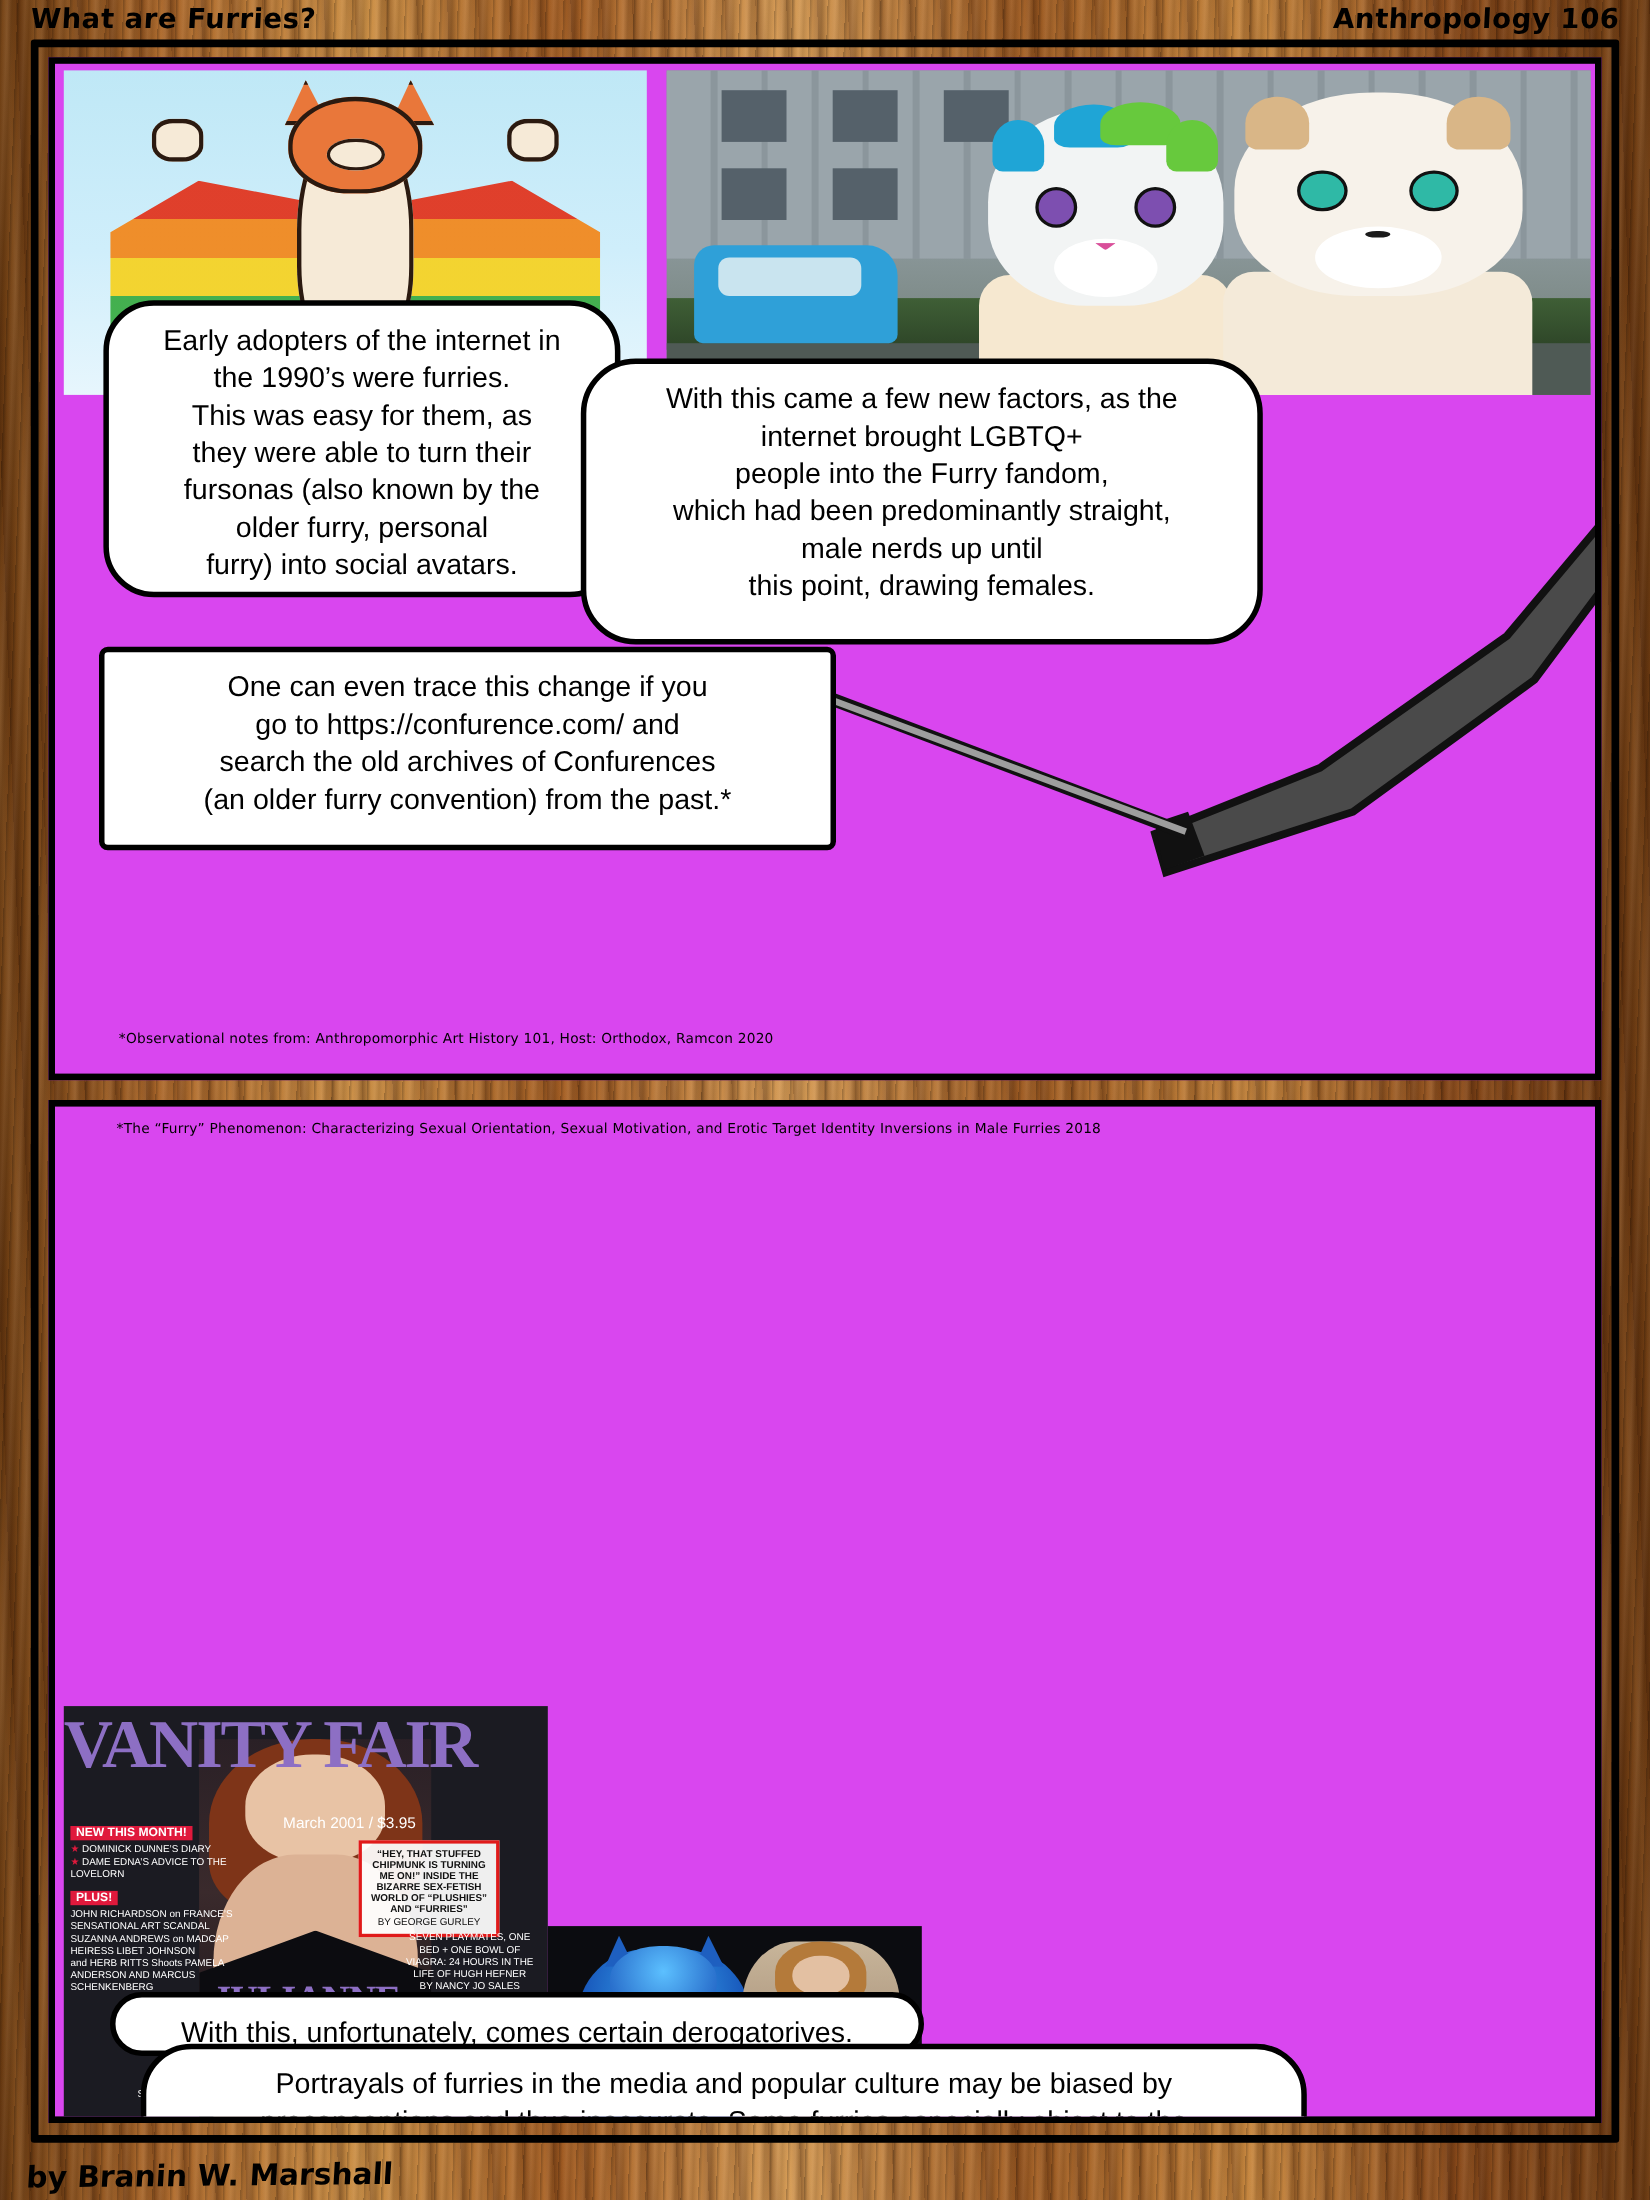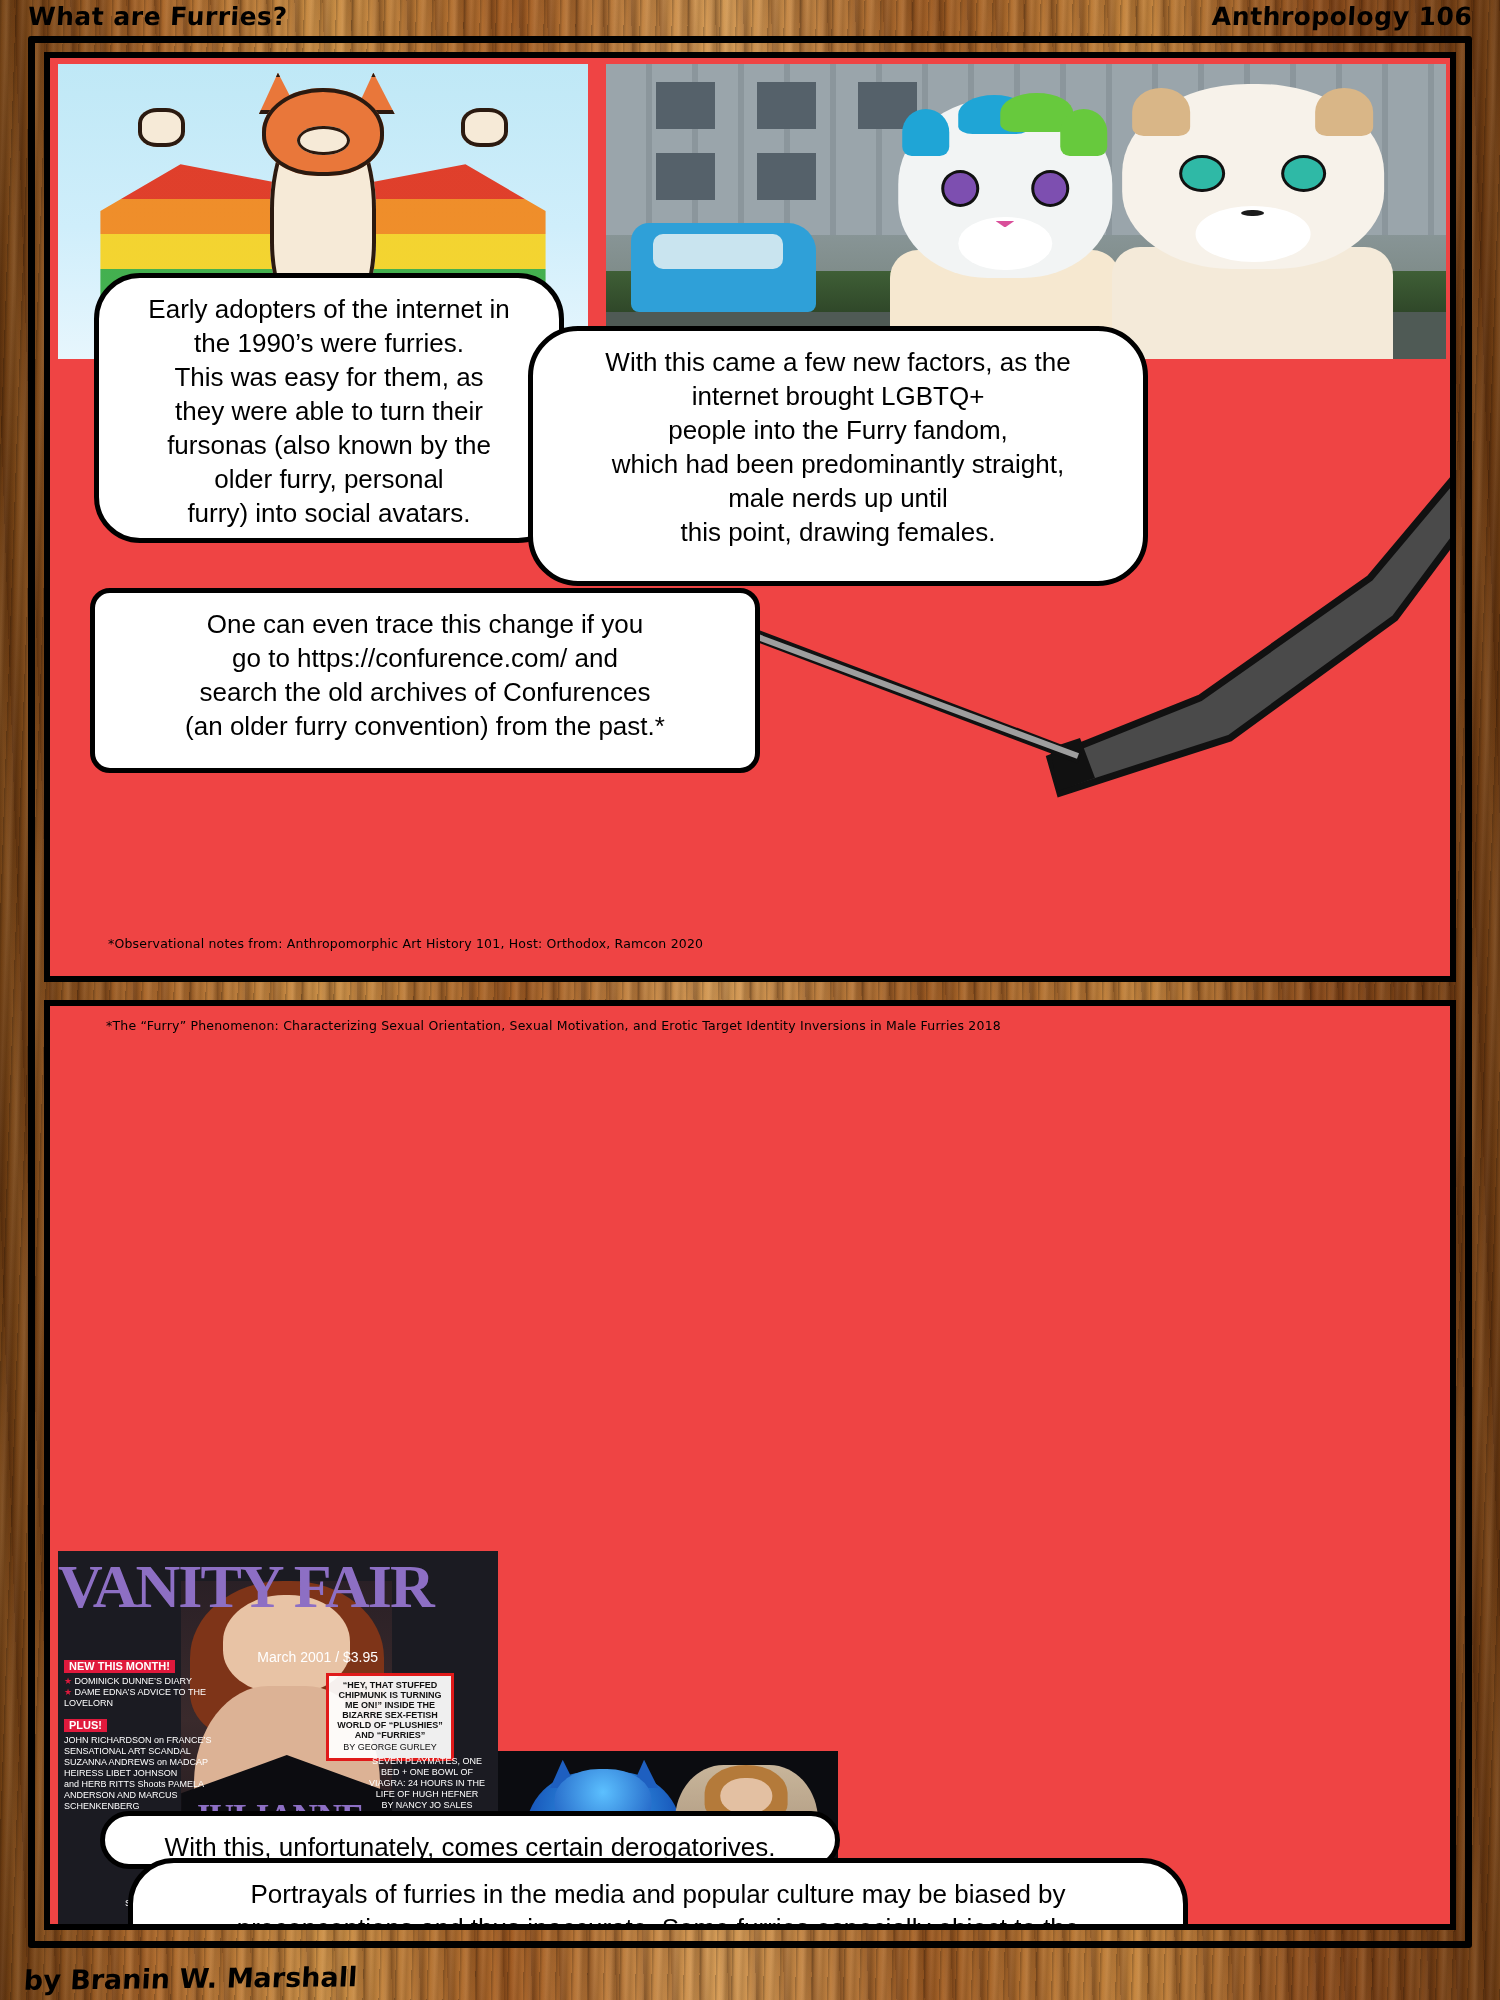--- a/index.html
+++ b/index.html
@@ -63,21 +63,21 @@
     left: 28px; top: 36px;
     width: 1444px; height: 1912px;
     border: 7px solid #000;
     border-radius: 3px;
     box-sizing: border-box;
     pointer-events: none;
   }
 
   .panel {
     position: absolute;
-    background: #ef4444;
+    background: #d946ef;
     border: 6px solid #000;
     box-sizing: border-box;
     overflow: hidden;
   }
   #panel-1 { left: 44px; top: 52px; width: 1412px; height: 930px; }
   #panel-2 { left: 44px; top: 1000px; width: 1412px; height: 930px; }
 
   
   .img-box { position: absolute; overflow: hidden; }
 
@@ -189,21 +189,21 @@
     box-sizing: border-box;
     font-size: 26px;
     line-height: 34px;
     color: #000;
     padding: 14px 22px;
     text-align: center;
   }
 
   #bub-1 { left: 44px; top: 215px; width: 470px; height: 270px; border-radius: 46px; }
   #bub-2 { left: 478px; top: 268px; width: 620px; height: 260px; border-radius: 50px; }
-  #bub-3 { left: 40px; top: 530px; width: 670px; height: 185px; border-radius: 20px; }
+  #bub-3 { left: 40px; top: 530px; width: 670px; height: 185px; border-radius: 8px; }
 
   #bub-4 { left: 50px; top: 805px; width: 740px; height: 58px; border-radius: 30px; font-size:26px; }
   #bub-5 { left: 78px; top: 852px; width: 1060px; height: 190px; border-radius: 46px; }
 
   
   .footnote {
     position: absolute;
     font-family: "DejaVu Sans", sans-serif;
     font-size: 12.5px;
     color: #000;

